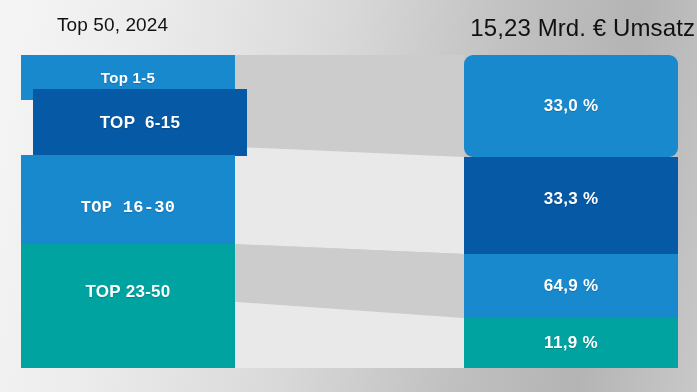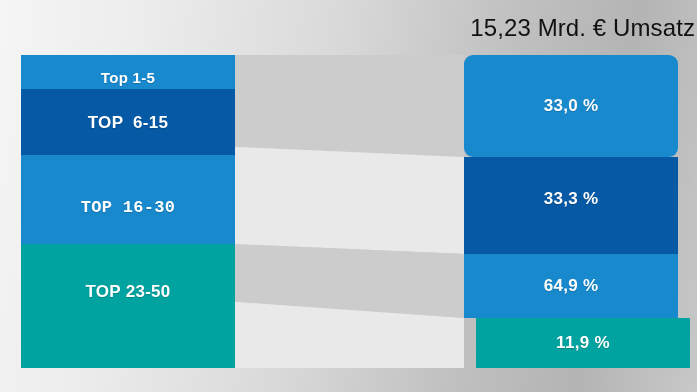--- a/index.html
+++ b/index.html
@@ -93,60 +93,61 @@
     text-shadow: 0 1px 1px rgba(0,0,0,0.18);
     white-space: pre;
   }
 </style>
 </head>
 <body>
 
 <div id="stage">
 
   <div class="header">
+    <div class="header-left">Top 50, 2024</div>
     <div class="header-right">15,23 Mrd. € Umsatz</div>
   </div>
 
   <div class="chart">
 
     <svg class="flowsvg" viewBox="0 0 697 318" preserveAspectRatio="none">
 
       <polygon points="235,2 464,2 464,104 235,94" fill="#CCCCCC"></polygon>
 
       <polygon points="235,94 464,104 464,201 235,191" fill="#E9E9E9"></polygon>
 
       <polygon points="235,191 464,201 464,265 235,249" fill="#CCCCCC"></polygon>
 
       <polygon points="235,249 464,265 464,315 235,315" fill="#E9E9E9"></polygon>
     </svg>
 
     <div class="col col-left">
       <div class="seg" style="top:2px;height:45px;background:#1989CE;">
         <span class="seg-label small">Top 1-5</span>
       </div>
-      <div class="seg" style="top:36px;height:67px;background:#0559A5;">
+      <div class="seg" style="top:36px;height:67px;background:#0559A5;margin-left:12px;">
         <span class="seg-label">TOP  6-15</span>
       </div>
       <div class="seg" style="top:102px;height:105px;background:#1989CE;font-family:Liberation Mono, monospace;">
         <span class="seg-label">TOP 16-30</span>
       </div>
       <div class="seg" style="top:191px;height:124px;background:#01A3A0;">
         <span class="seg-label" style="position:relative;top:-14px;">TOP 23-50</span>
       </div>
     </div>
 
     <div class="col col-right">
       <div class="seg" style="top:2px;height:102px;background:#1989CE;border-radius:9px;">
         <span class="value-label">33,0 %</span>
       </div>
       <div class="seg" style="top:104px;height:97px;background:#0559A5;">
         <span class="value-label" style="position:relative;top:-12px;margin-top:11px;">33,3 %</span>
       </div>
       <div class="seg" style="top:201px;height:64px;background:#1989CE;">
         <span class="value-label">64,9 %</span>
       </div>
-      <div class="seg" style="top:265px;height:50px;background:#01A3A0;margin-left:12px;">
+      <div class="seg" style="top:265px;height:50px;background:#01A3A0;">
         <span class="value-label">11,9 %</span>
       </div>
     </div>
 
   </div>
 </div>
 
 </body></html>

